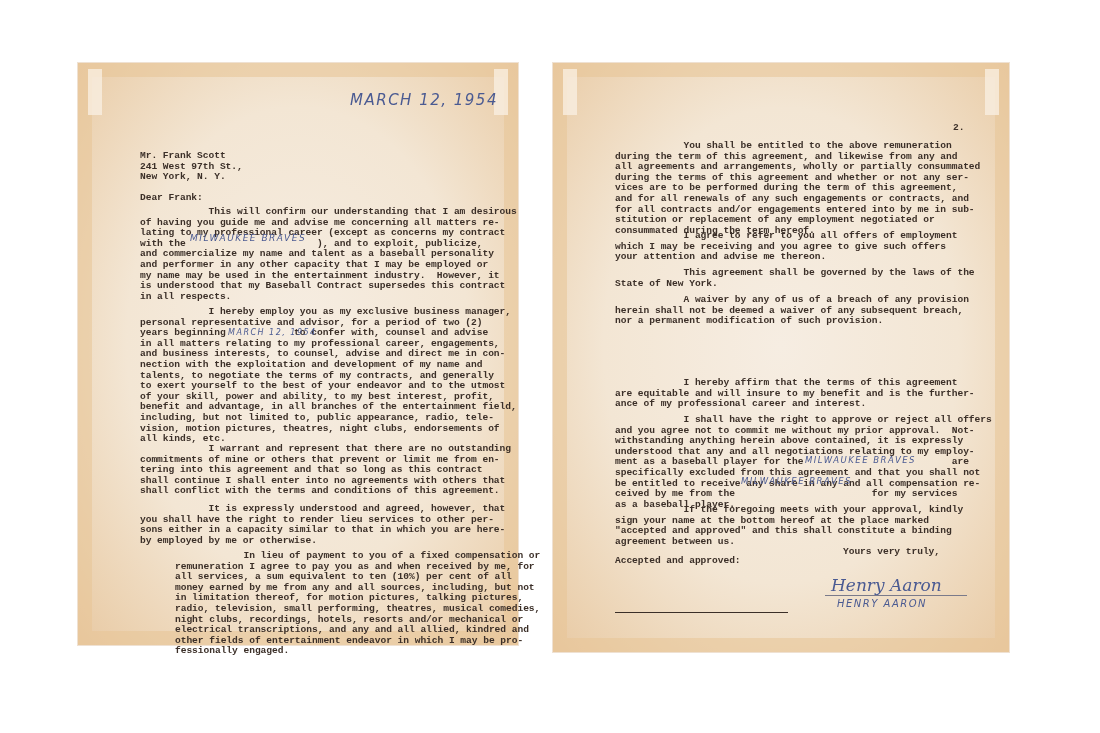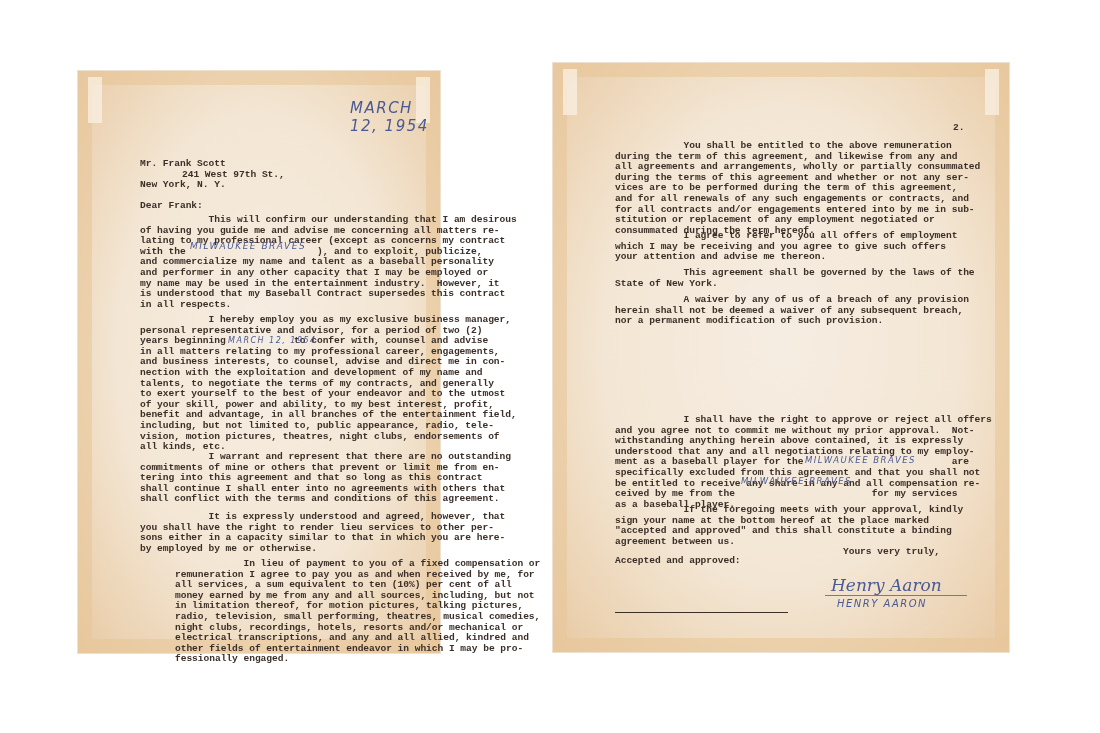--- a/index.html
+++ b/index.html
@@ -8,21 +8,21 @@
     position:absolute;
     background: radial-gradient(ellipse at 50% 48%, #f6ede2 0%, #f3e6d4 55%, #ecd3b3 85%, #e8c9a3 100%);
     box-shadow: 0 0 0 1px rgba(210,170,125,0.35);
   }
   .page::before {
     content:""; position:absolute; inset:0;
     border: 14px solid rgba(232,196,150,0.55);
     pointer-events:none;
   }
   .tab { position:absolute; width:14px; height:46px; background:rgba(250,240,228,0.75); top:6px; }
-  #page1 { left:78px; top:71px; width:362px; height:582px; }
+  #page1 { left:78px; top:63px; width:440px; height:582px; }
   #page2 { left:553px; top:63px; width:456px; height:589px; }
   .typed {
     position:absolute;
     font-family:"Liberation Mono", "DejaVu Sans Mono", monospace;
     font-size:9.6px; line-height:10.6px;
     color:#3b2f28; font-weight:bold;
     white-space:pre; letter-spacing:-0.05px;
   }
   .hand {
     position:absolute;
@@ -34,21 +34,21 @@
 </head>
 <body>
 
 <div id="page1" class="page">
   <div class="tab" style="left:10px;"></div>
   <div class="tab" style="right:10px;"></div>
 
   <div class="hand" style="left:272px; top:28px; font-size:15px;">MARCH 12, 1954</div>
 
   <div class="typed" style="left:62px; top:88px;">Mr. Frank Scott</div>
-  <div class="typed" style="left:62px; top:98.6px;margin-left:42px;">241 West 97th St.,</div>
+  <div class="typed" style="left:62px; top:98.6px;">241 West 97th St.,</div>
   <div class="typed" style="left:62px; top:109.2px;">New York, N. Y.</div>
 
   <div class="typed" style="left:62px; top:130px;">Dear Frank:</div>
 
   <div class="typed" style="left:62px; top:144px;">            This will confirm our understanding that I am desirous
 of having you guide me and advise me concerning all matters re-
 lating to my professional career (except as concerns my contract
 with the                       ), and to exploit, publicize,
 and commercialize my name and talent as a baseball personality
 and performer in any other capacity that I may be employed or
@@ -116,20 +116,23 @@
 
   <div class="typed" style="left:62px; top:168px;">            I agree to refer to you all offers of employment
 which I may be receiving and you agree to give such offers
 your attention and advise me thereon.</div>
 
   <div class="typed" style="left:62px; top:232px;">            A waiver by any of us of a breach of any provision
 herein shall not be deemed a waiver of any subsequent breach,
 nor a permanent modification of such provision.</div>
 
 
+  <div class="typed" style="left:62px; top:315px;">            I hereby affirm that the terms of this agreement
+are equitable and will insure to my benefit and is the further-
+ance of my professional career and interest.</div>
 
   <div class="typed" style="left:62px; top:352px;">            I shall have the right to approve or reject all offers
 and you agree not to commit me without my prior approval.  Not-
 withstanding anything herein above contained, it is expressly
 understood that any and all negotiations relating to my employ-
 ment as a baseball player for the                          are
 specifically excluded from this agreement and that you shall not
 be entitled to receive any share in any and all compensation re-
 ceived by me from the                        for my services
 as a baseball player.</div>

